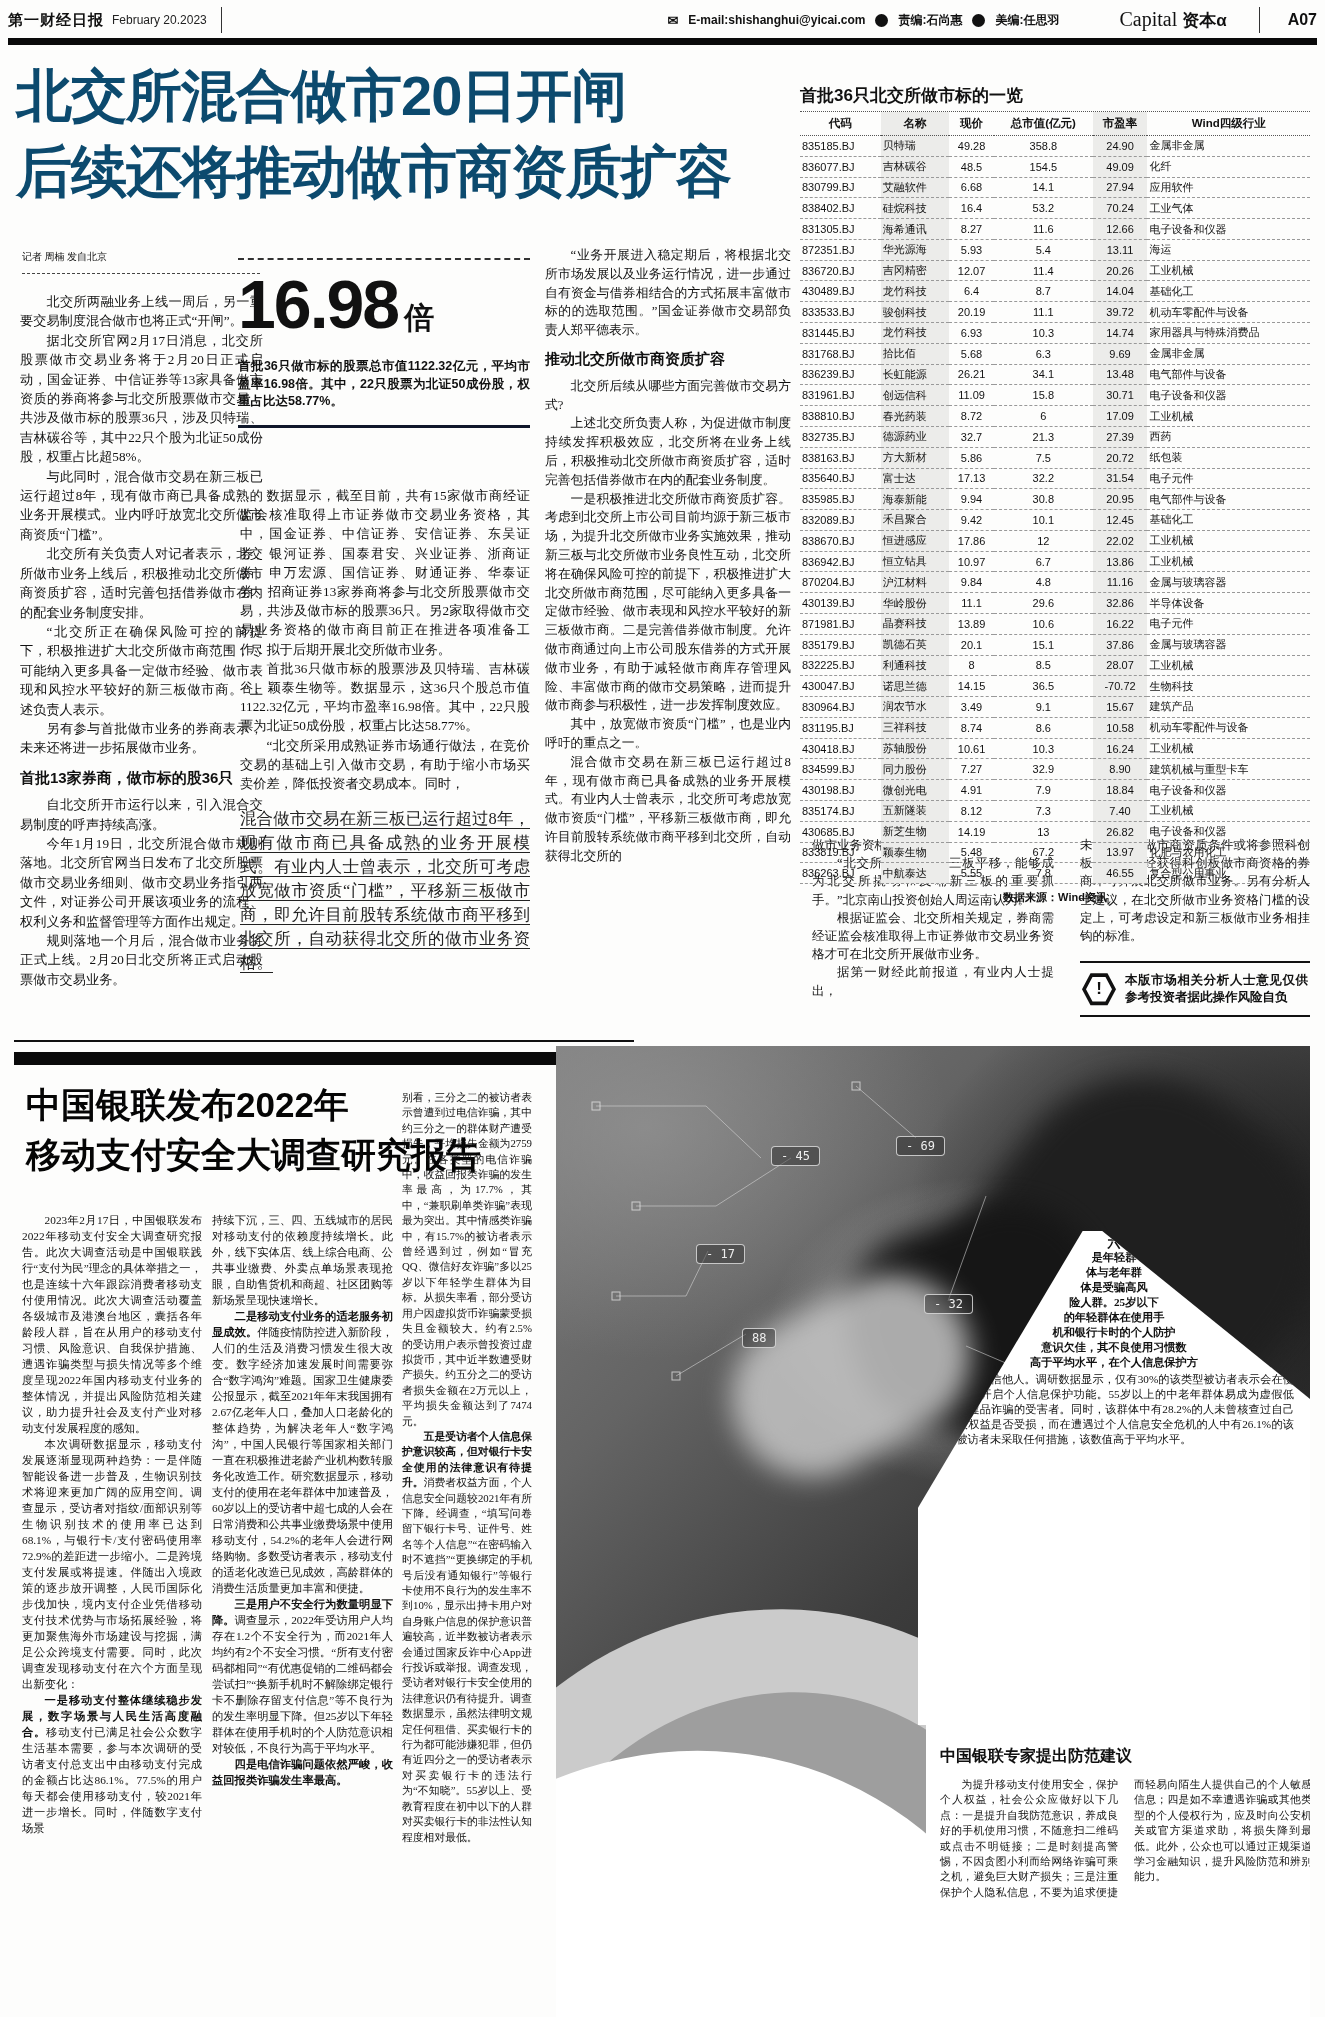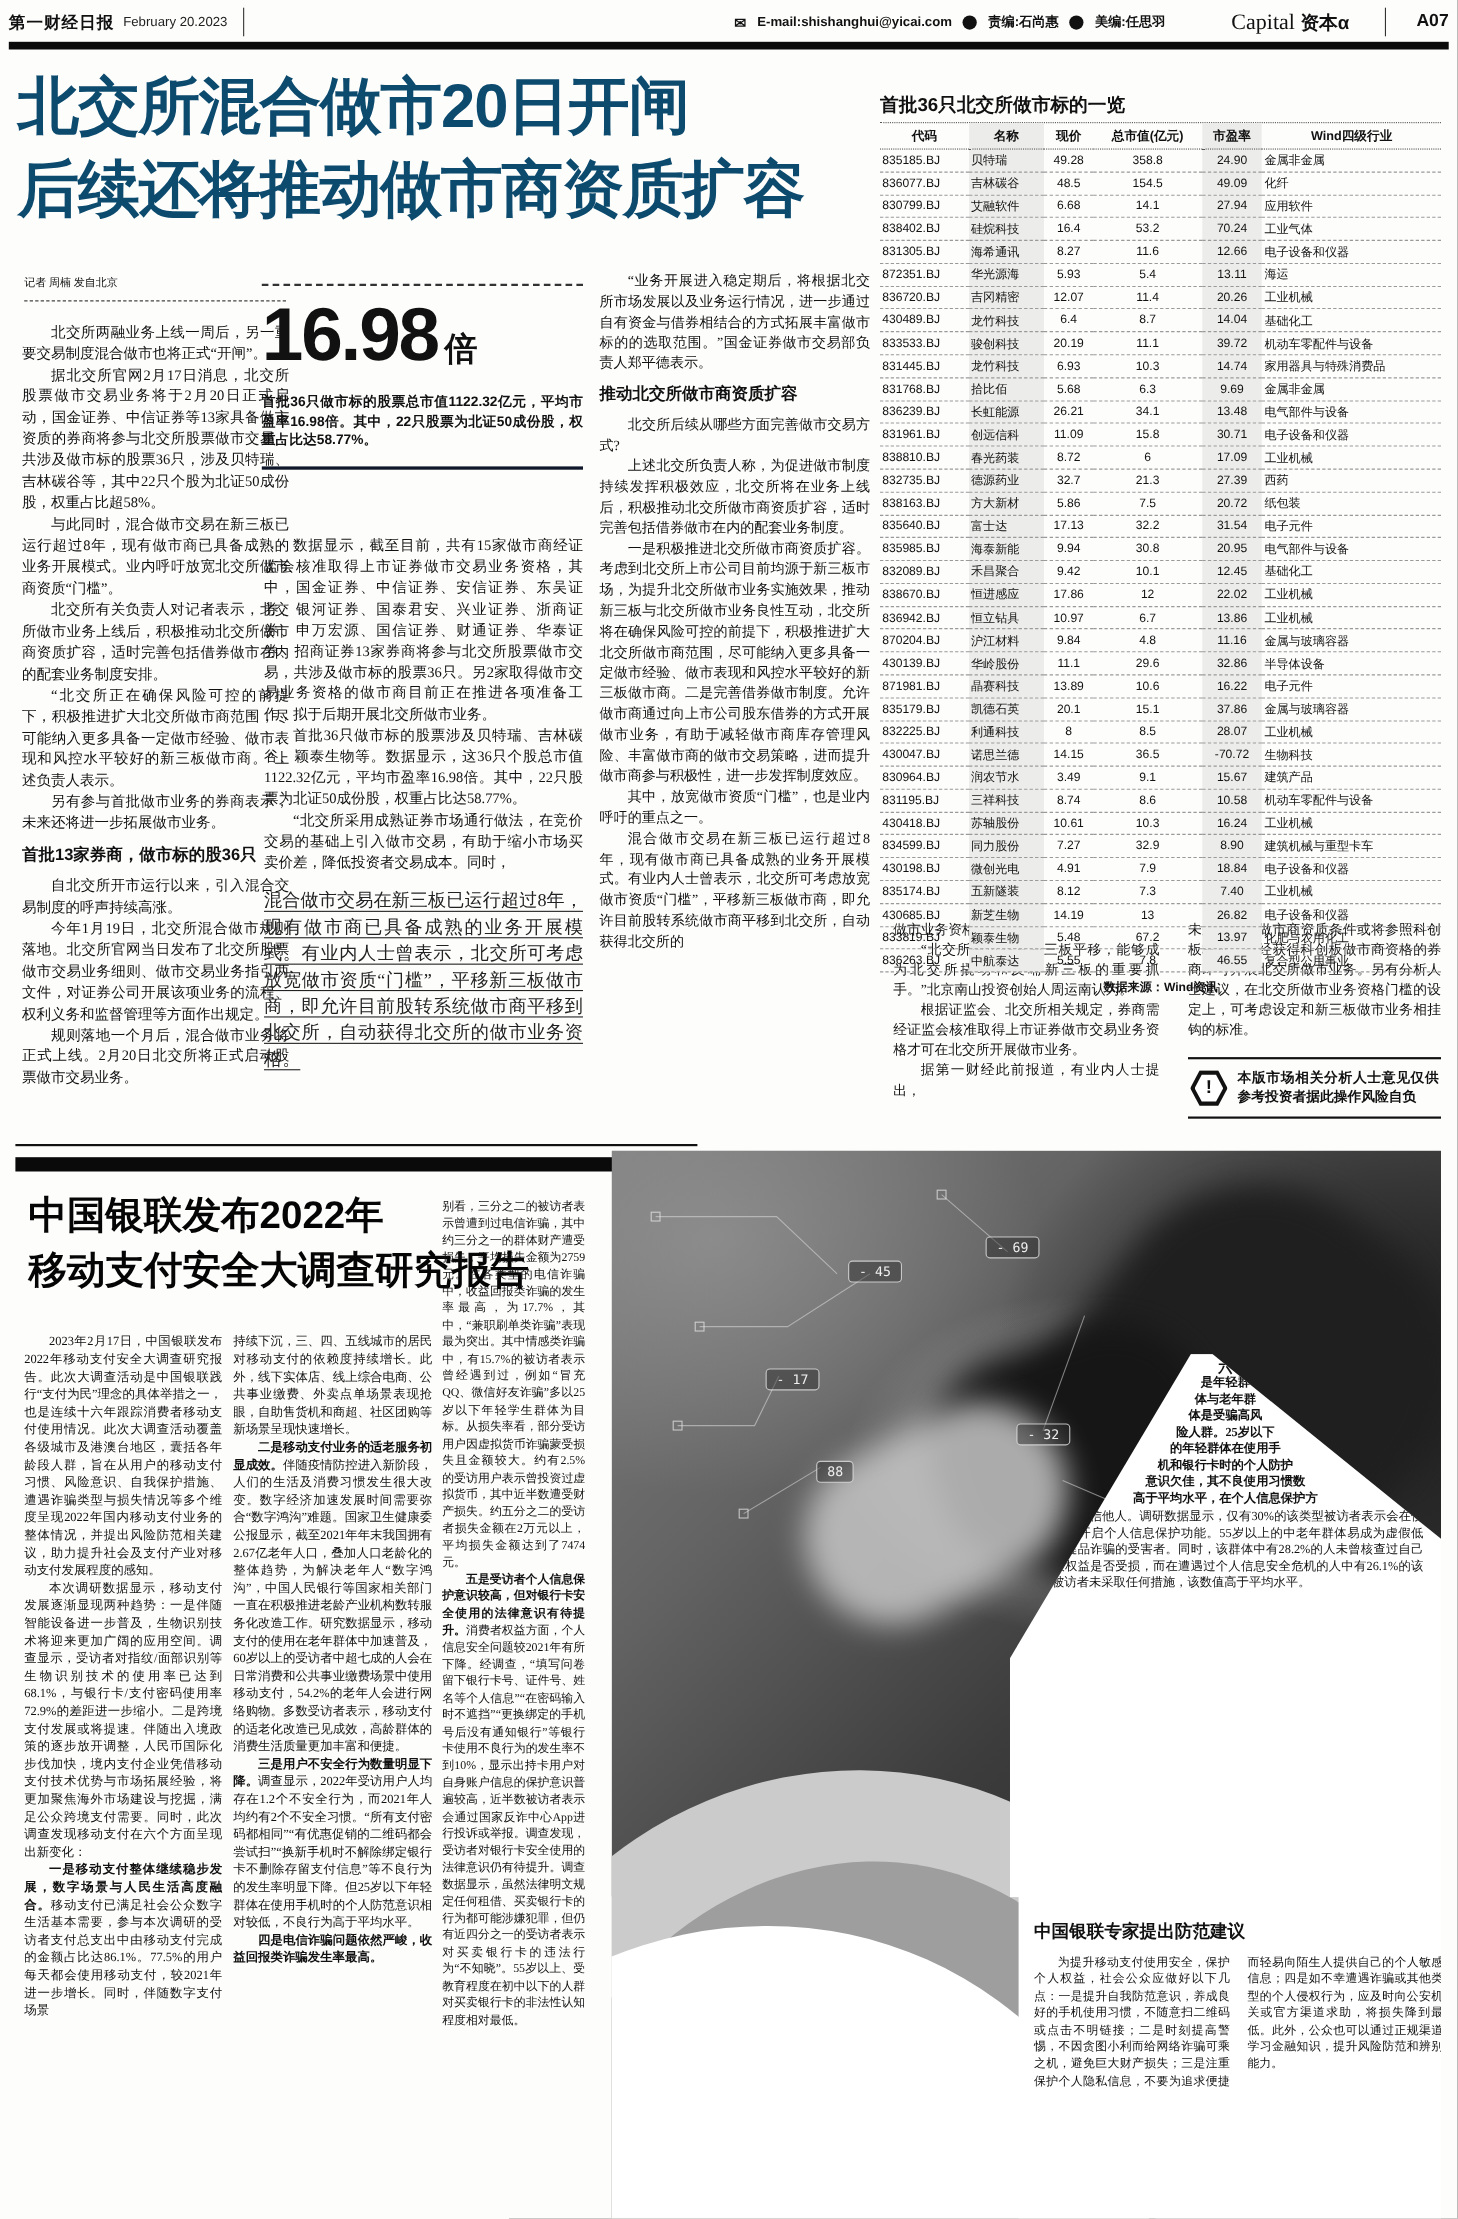--- a/index.html
+++ b/index.html
@@ -517,21 +517,21 @@
           <rect x="36" y="56" width="8" height="8"></rect>
           <rect x="76" y="156" width="8" height="8"></rect>
           <rect x="56" y="246" width="8" height="8"></rect>
           <rect x="296" y="36" width="8" height="8"></rect>
           <rect x="476" y="326" width="8" height="8"></rect>
           <rect x="116" y="326" width="8" height="8"></rect>
         </g>
       </svg>
       <div id="callouts">
           <div class="chip" style="left: 215px; top: 100px;">- 45</div>
-          <div class="chip" style="left: 340px; top: 78px;">- 69</div>
+          <div class="chip" style="left: 340px; top: 90px;">- 69</div>
           <div class="chip" style="left: 140px; top: 198px;">- 17</div>
           <div class="chip" style="left: 368px; top: 248px;">- 32</div>
           <div class="chip" style="left: 186px; top: 282px;">88</div>
         </div>
     </div>
 
     <div class="swoosh" style="left:-150px;top:560px;width:720px;height:760px;background:#cbcbcb;transform:rotate(24deg);z-index:3;"></div>
     <div class="swoosh" style="left:-70px;top:640px;width:560px;height:640px;background:#9e9e9e;transform:rotate(24deg);z-index:3;"></div>
     <div class="swoosh" style="left:-260px;top:700px;width:760px;height:820px;background:#ffffff;transform:rotate(24deg);z-index:4;"></div>
     <div style="position:absolute;left:370px;top:678px;right:0;bottom:0;background:#fff;z-index:4;"></div>

